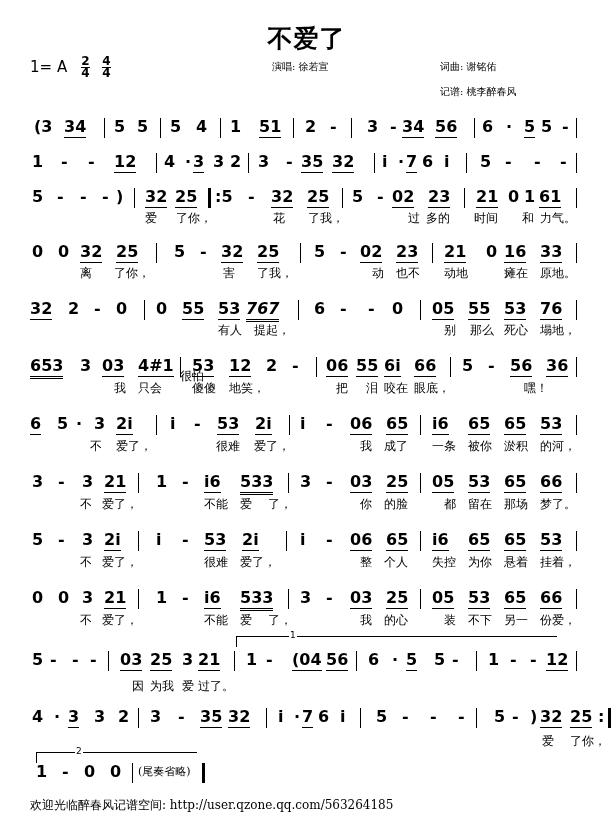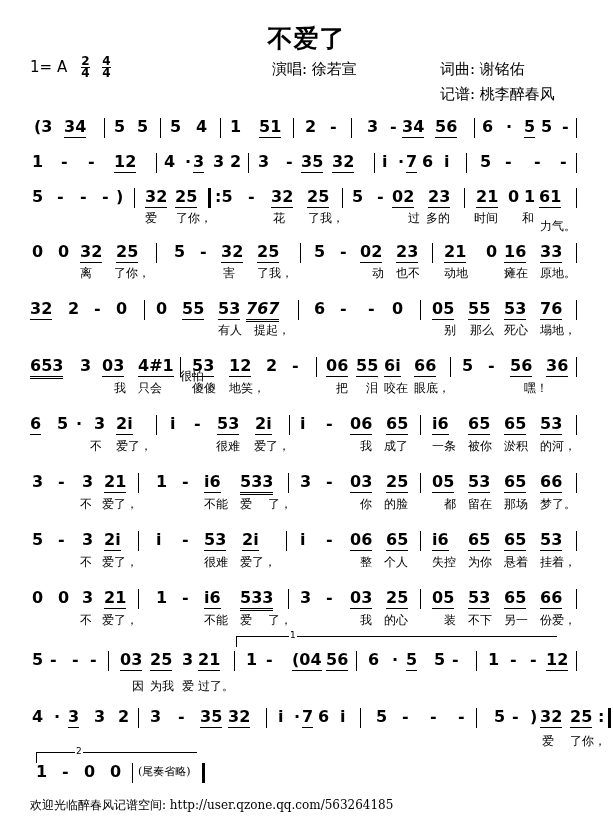--- a/index.html
+++ b/index.html
@@ -2,21 +2,21 @@
 <html><head>
 <meta charset="utf-8">
 <style>
   html, body { margin:0; padding:0; background:#ffffff; }
   body { width:613px; height:825px; position:relative; overflow:hidden; font-family:"DejaVu Sans", sans-serif; color:#000; }
   .title { position:absolute; left:0; width:613px; top:22px; text-align:center; font-family:"DejaVu Serif", serif; font-weight:bold; font-size:25px; letter-spacing:1px; }
   .key { position:absolute; left:30px; top:58px; font-size:15px; }
   .frac { position:absolute; top:56px; font-size:12px; line-height:11px; text-align:center; font-weight:bold; }
   .frac span { display:block; }
   .frac .bar { border-top:1px solid #000; width:9px; margin:0 auto; height:0; }
-  .meta { position:absolute; font-size:15px; font-family:"DejaVu Serif", serif; }
+  .meta { position:absolute; font-size:10px; font-family:"DejaVu Serif", serif; }
   .row { position:absolute; left:30px; width:560px; height:24px; }
   .tok { position:absolute; top:0; font-weight:bold; font-size:16px; line-height:20px; white-space:nowrap; }
   .tok.u { border-bottom:1px solid #000; padding-bottom:0; }
   .tok.uu { border-bottom:3px double #000; }
   .bar-line { position:absolute; top:1px; width:1px; height:20px; background:#000; }
   .lyr { position:absolute; font-size:12px; white-space:nowrap; }
   .footer { position:absolute; left:30px; top:797px; font-size:12px; font-family:"DejaVu Serif", serif; }
   .volta { position:absolute; border-top:1px solid #000; border-left:1px solid #000; height:10px; font-size:9px; }
   .volta span { position:absolute; top:-7px; background:#fff; padding:0 1px; }
   .endbar { position:absolute; width:3px; height:20px; background:#000; }
@@ -136,21 +136,21 @@
       <span class="bar-line" style="left: 546px;"></span>
     </div>
     <span class="lyr" style="left: 145px; top: 210px;">爱</span>
     <span class="lyr" style="left: 176px; top: 210px;">了你，</span>
     <span class="lyr" style="left: 273px; top: 210px;">花</span>
     <span class="lyr" style="left: 308px; top: 210px;">了我，</span>
     <span class="lyr" style="left: 408px; top: 210px;">过</span>
     <span class="lyr" style="left: 426px; top: 210px;">多的</span>
     <span class="lyr" style="left: 474px; top: 210px;">时间</span>
     <span class="lyr" style="left: 522px; top: 210px;">和</span>
-    <span class="lyr" style="left: 540px; top: 210px; margin-top: 8px;">力气。</span>
+    <span class="lyr" style="left: 540px; top: 210px;">力气。</span>
     <div class="row" style="top: 242px;">
       <span class="tok" style="left: 2px;">0</span>
       <span class="tok" style="left: 28px;">0</span>
       <span class="tok u" style="left: 50px;">32</span>
       <span class="tok u" style="left: 86px;">25</span>
       <span class="bar-line" style="left: 126px;"></span>
       <span class="tok" style="left: 144px;">5</span>
       <span class="tok" style="left: 170px;">-</span>
       <span class="tok u" style="left: 191px;">32</span>
       <span class="tok u" style="left: 227px;">25</span>

